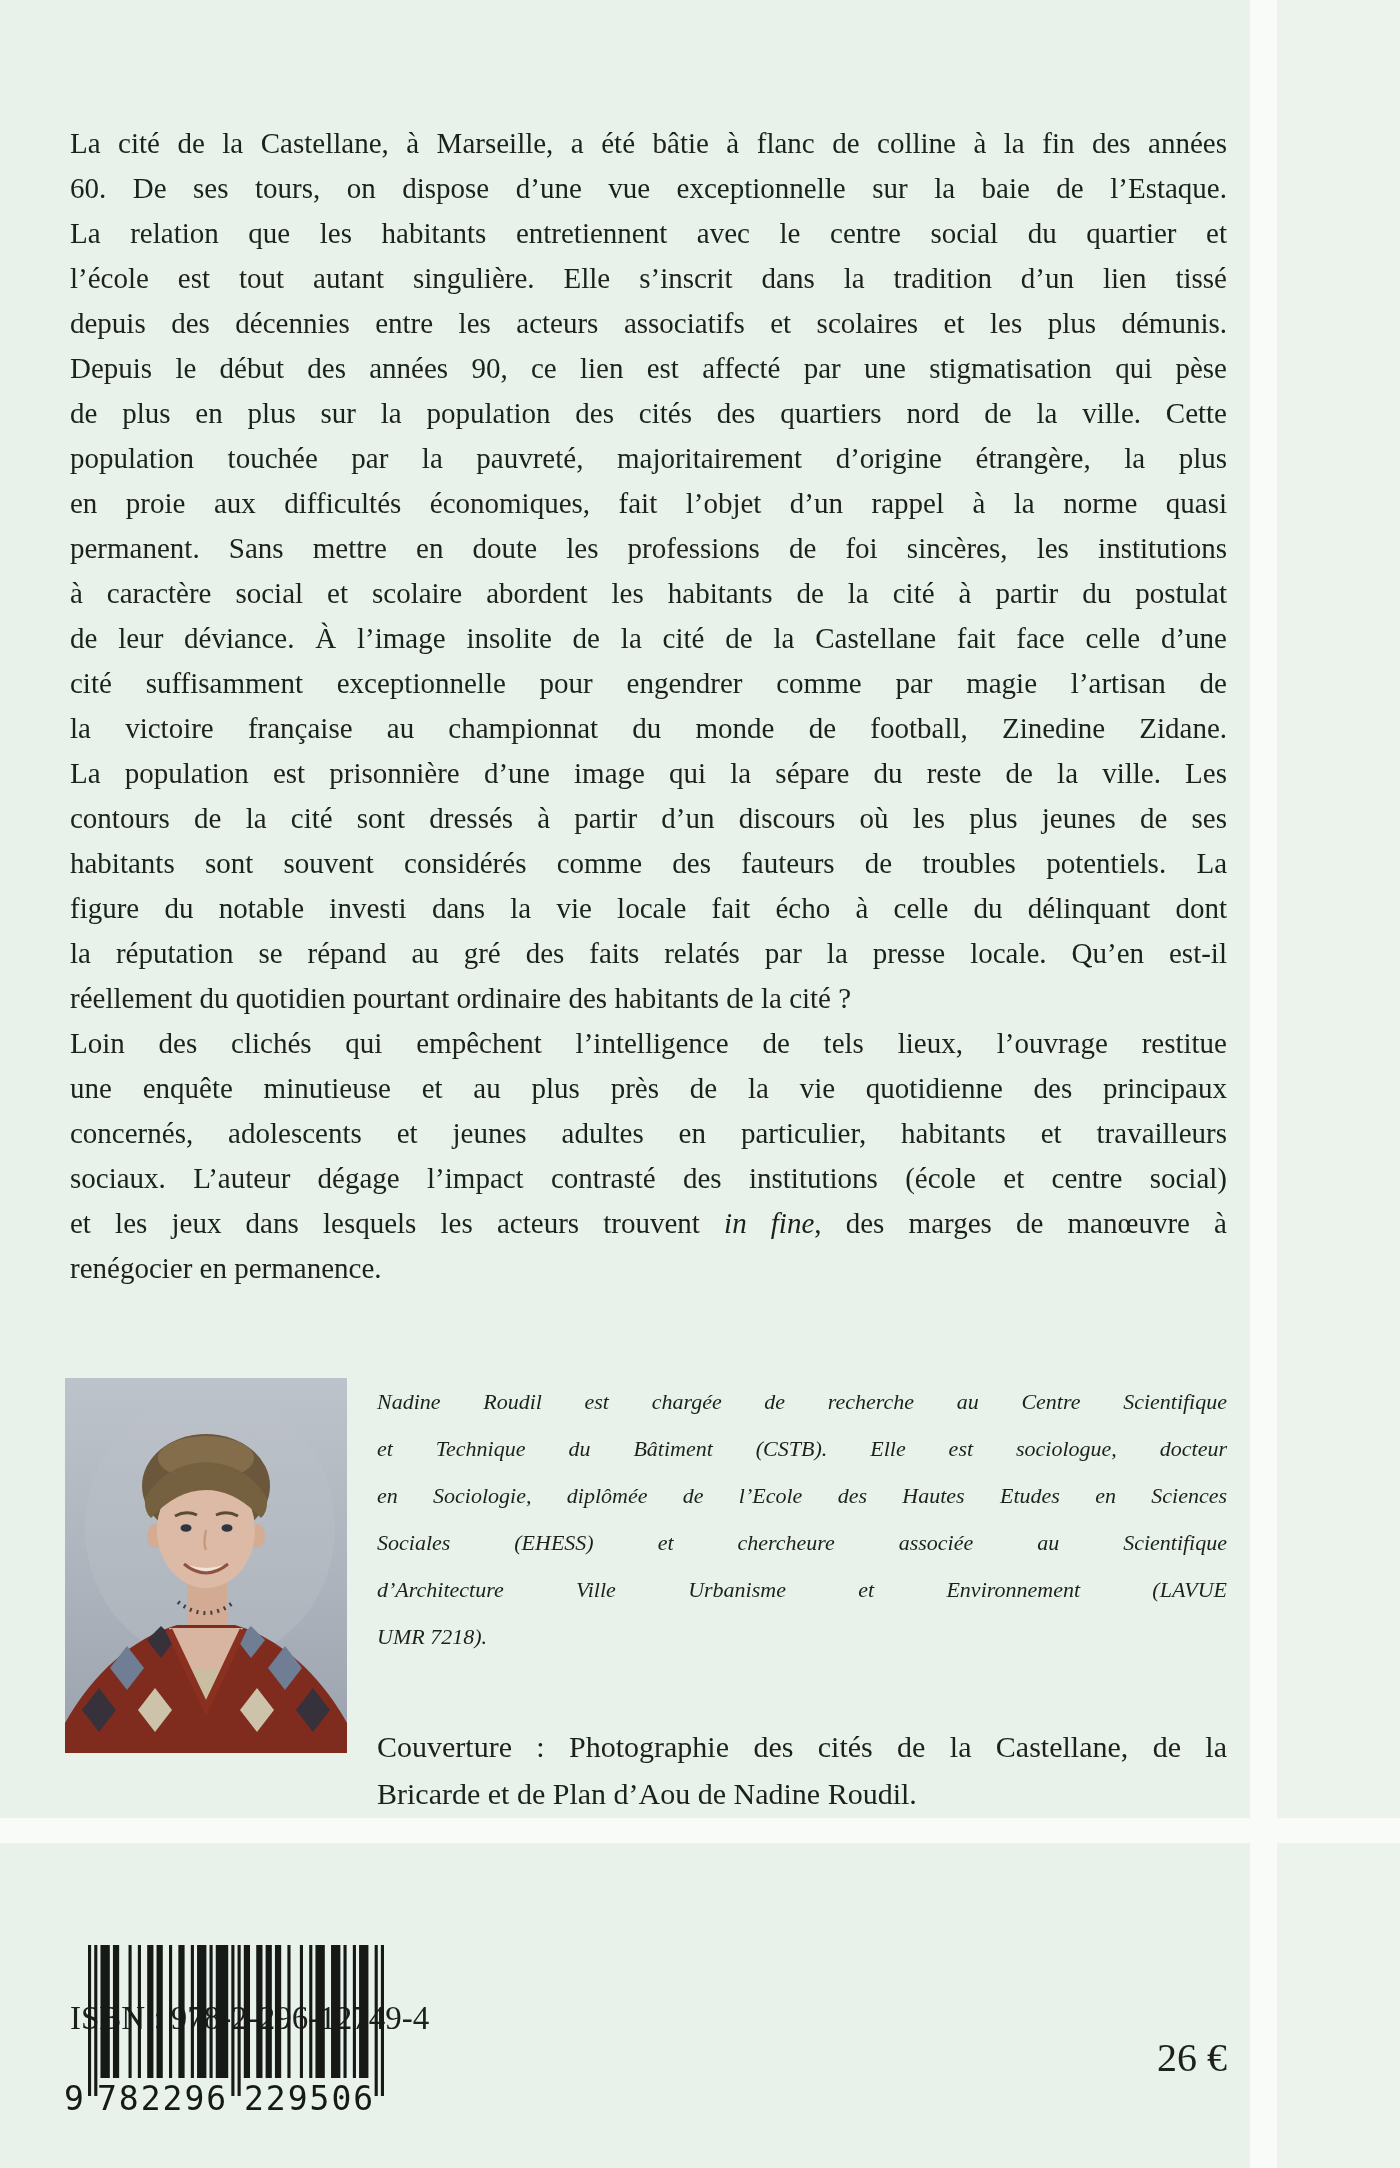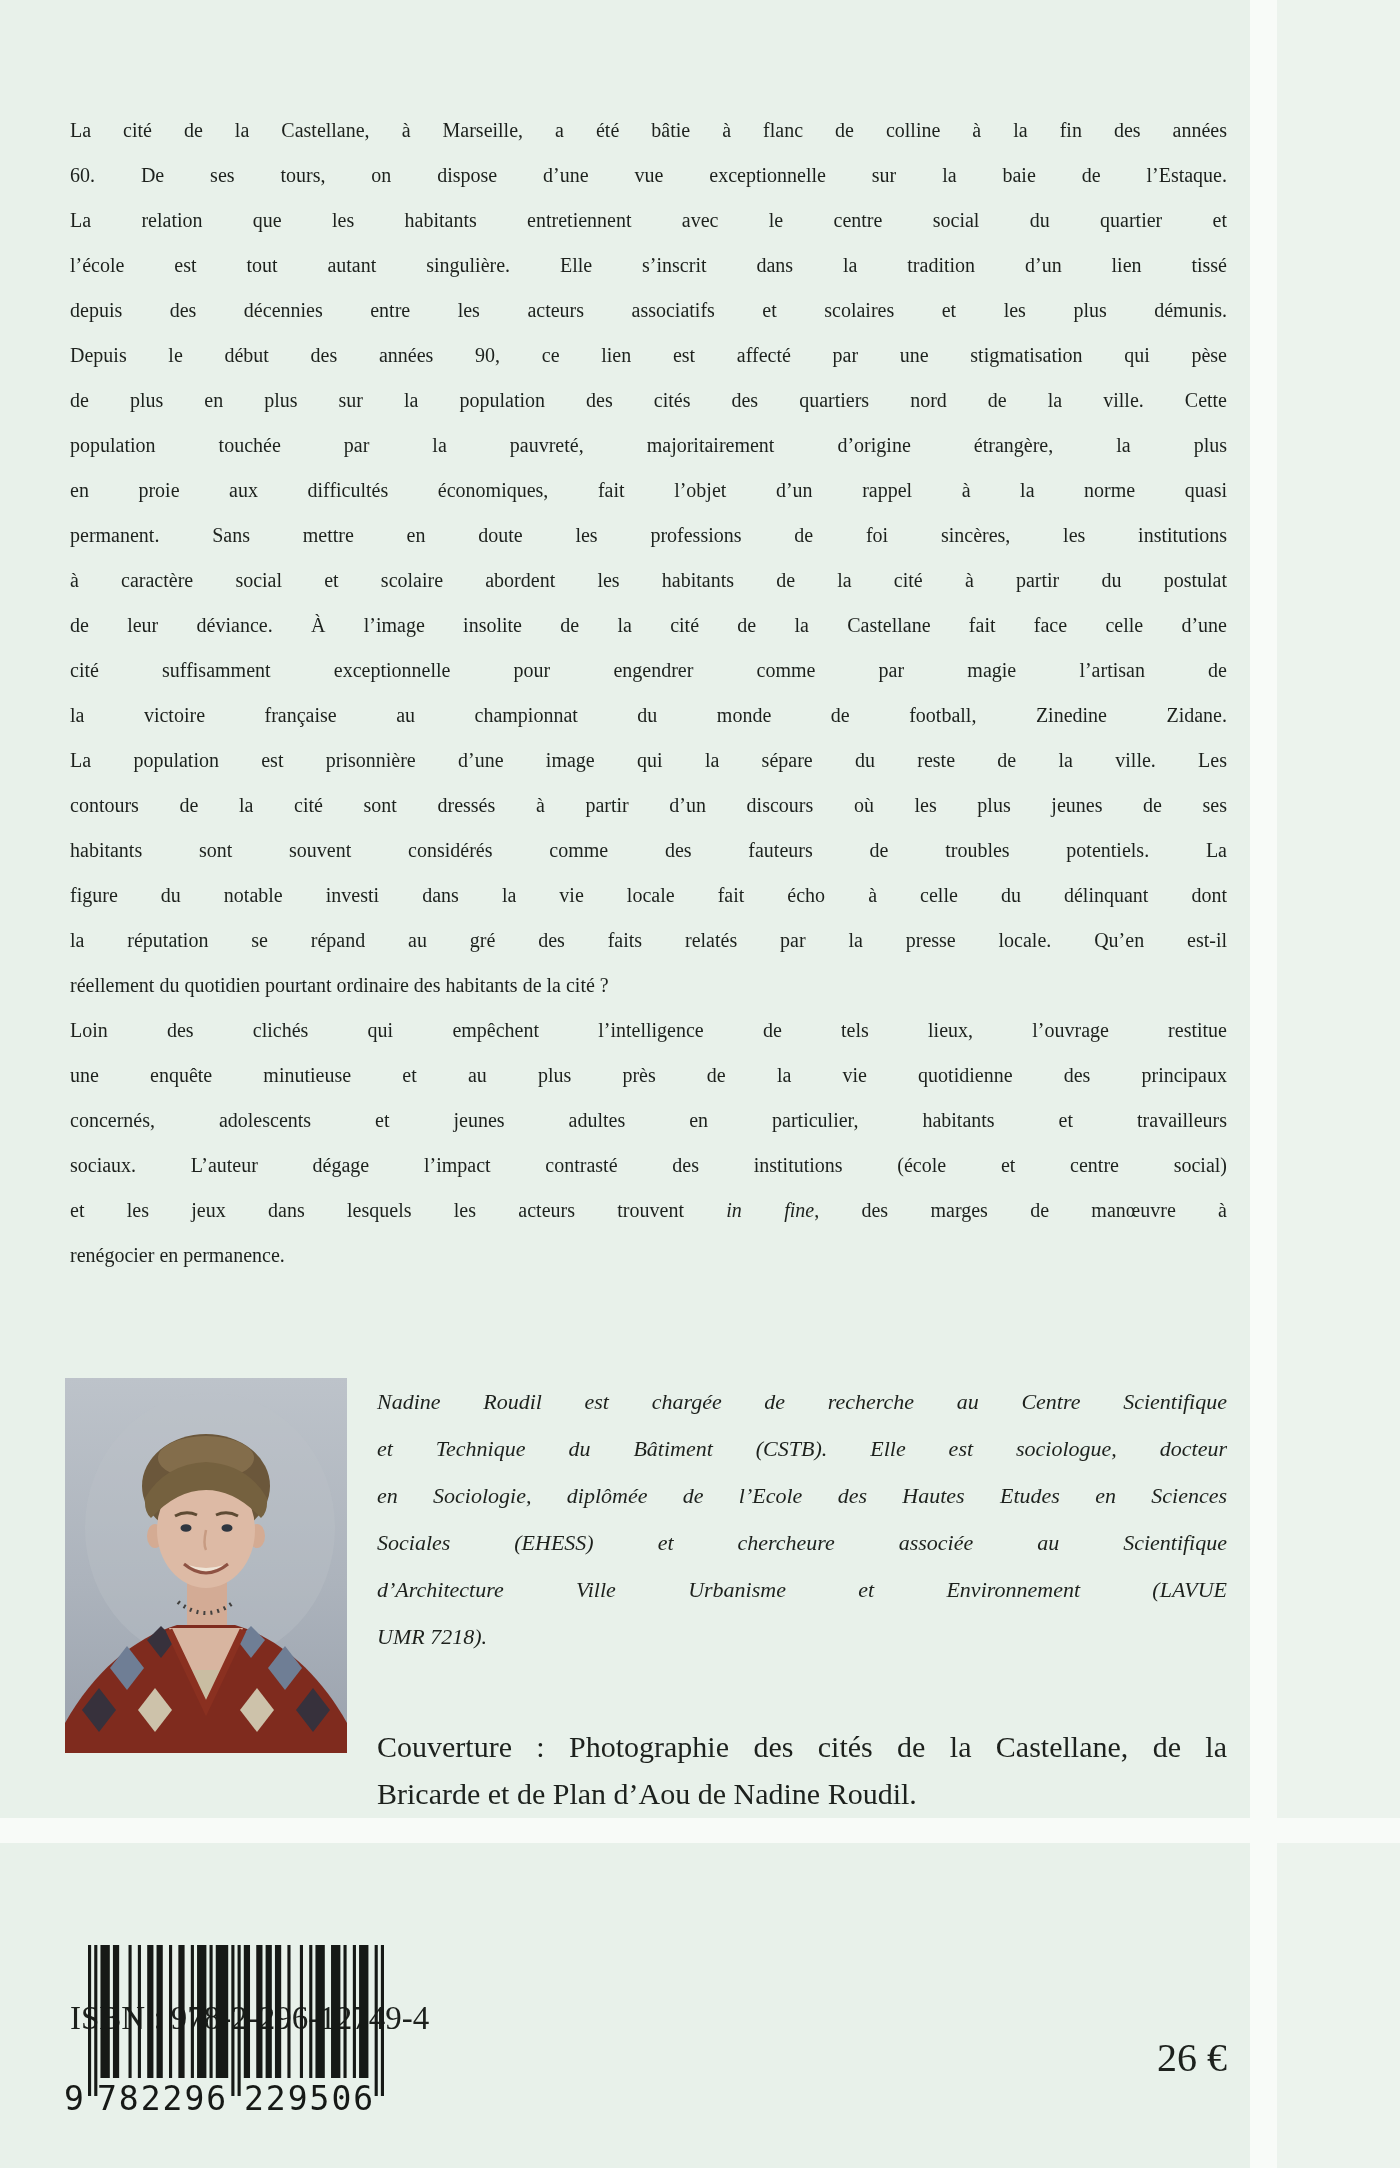--- a/index.html
+++ b/index.html
@@ -5,21 +5,21 @@
   html,body{margin:0;padding:0;background:#cfd6d0;}
   .page{
     position:relative;width:1400px;height:2168px;background:#e8f1ea;
     overflow:hidden;color:#1d211d;
     font-family:"Liberation Serif","DejaVu Serif",serif;
   }
   .right-col{position:absolute;top:0;left:1277px;width:123px;height:2168px;background:#ecf3ed;}
   .v-strip{position:absolute;top:0;left:1250px;width:27px;height:2168px;background:#f8fbf8;}
   .h-strip{position:absolute;top:1818px;left:0;width:1400px;height:25px;background:#f8fbf8;}
 
-  .synopsis{position:absolute;left:70px;top:108px;width:1157px;font-size:20px;line-height:45px;}
+  .synopsis{position:absolute;left:70px;top:121px;width:1157px;font-size:29px;line-height:45px;}
   .line{white-space:nowrap;text-align:justify;text-align-last:justify;}
   .line.plain{text-align-last:left;}
   .it{font-style:italic;}
 
   .photo{position:absolute;left:65px;top:1378px;width:282px;height:375px;}
   .bio{position:absolute;left:377px;top:1378px;width:850px;font-size:22px;line-height:47px;font-style:italic;}
   .covernote{position:absolute;left:377px;top:1723px;width:850px;font-size:30px;line-height:47px;}
   .covernote .label{font-weight:normal;}
 
   .isbn{position:absolute;left:70px;top:2000px;width:1157px;text-align:left;font-size:33px;}

